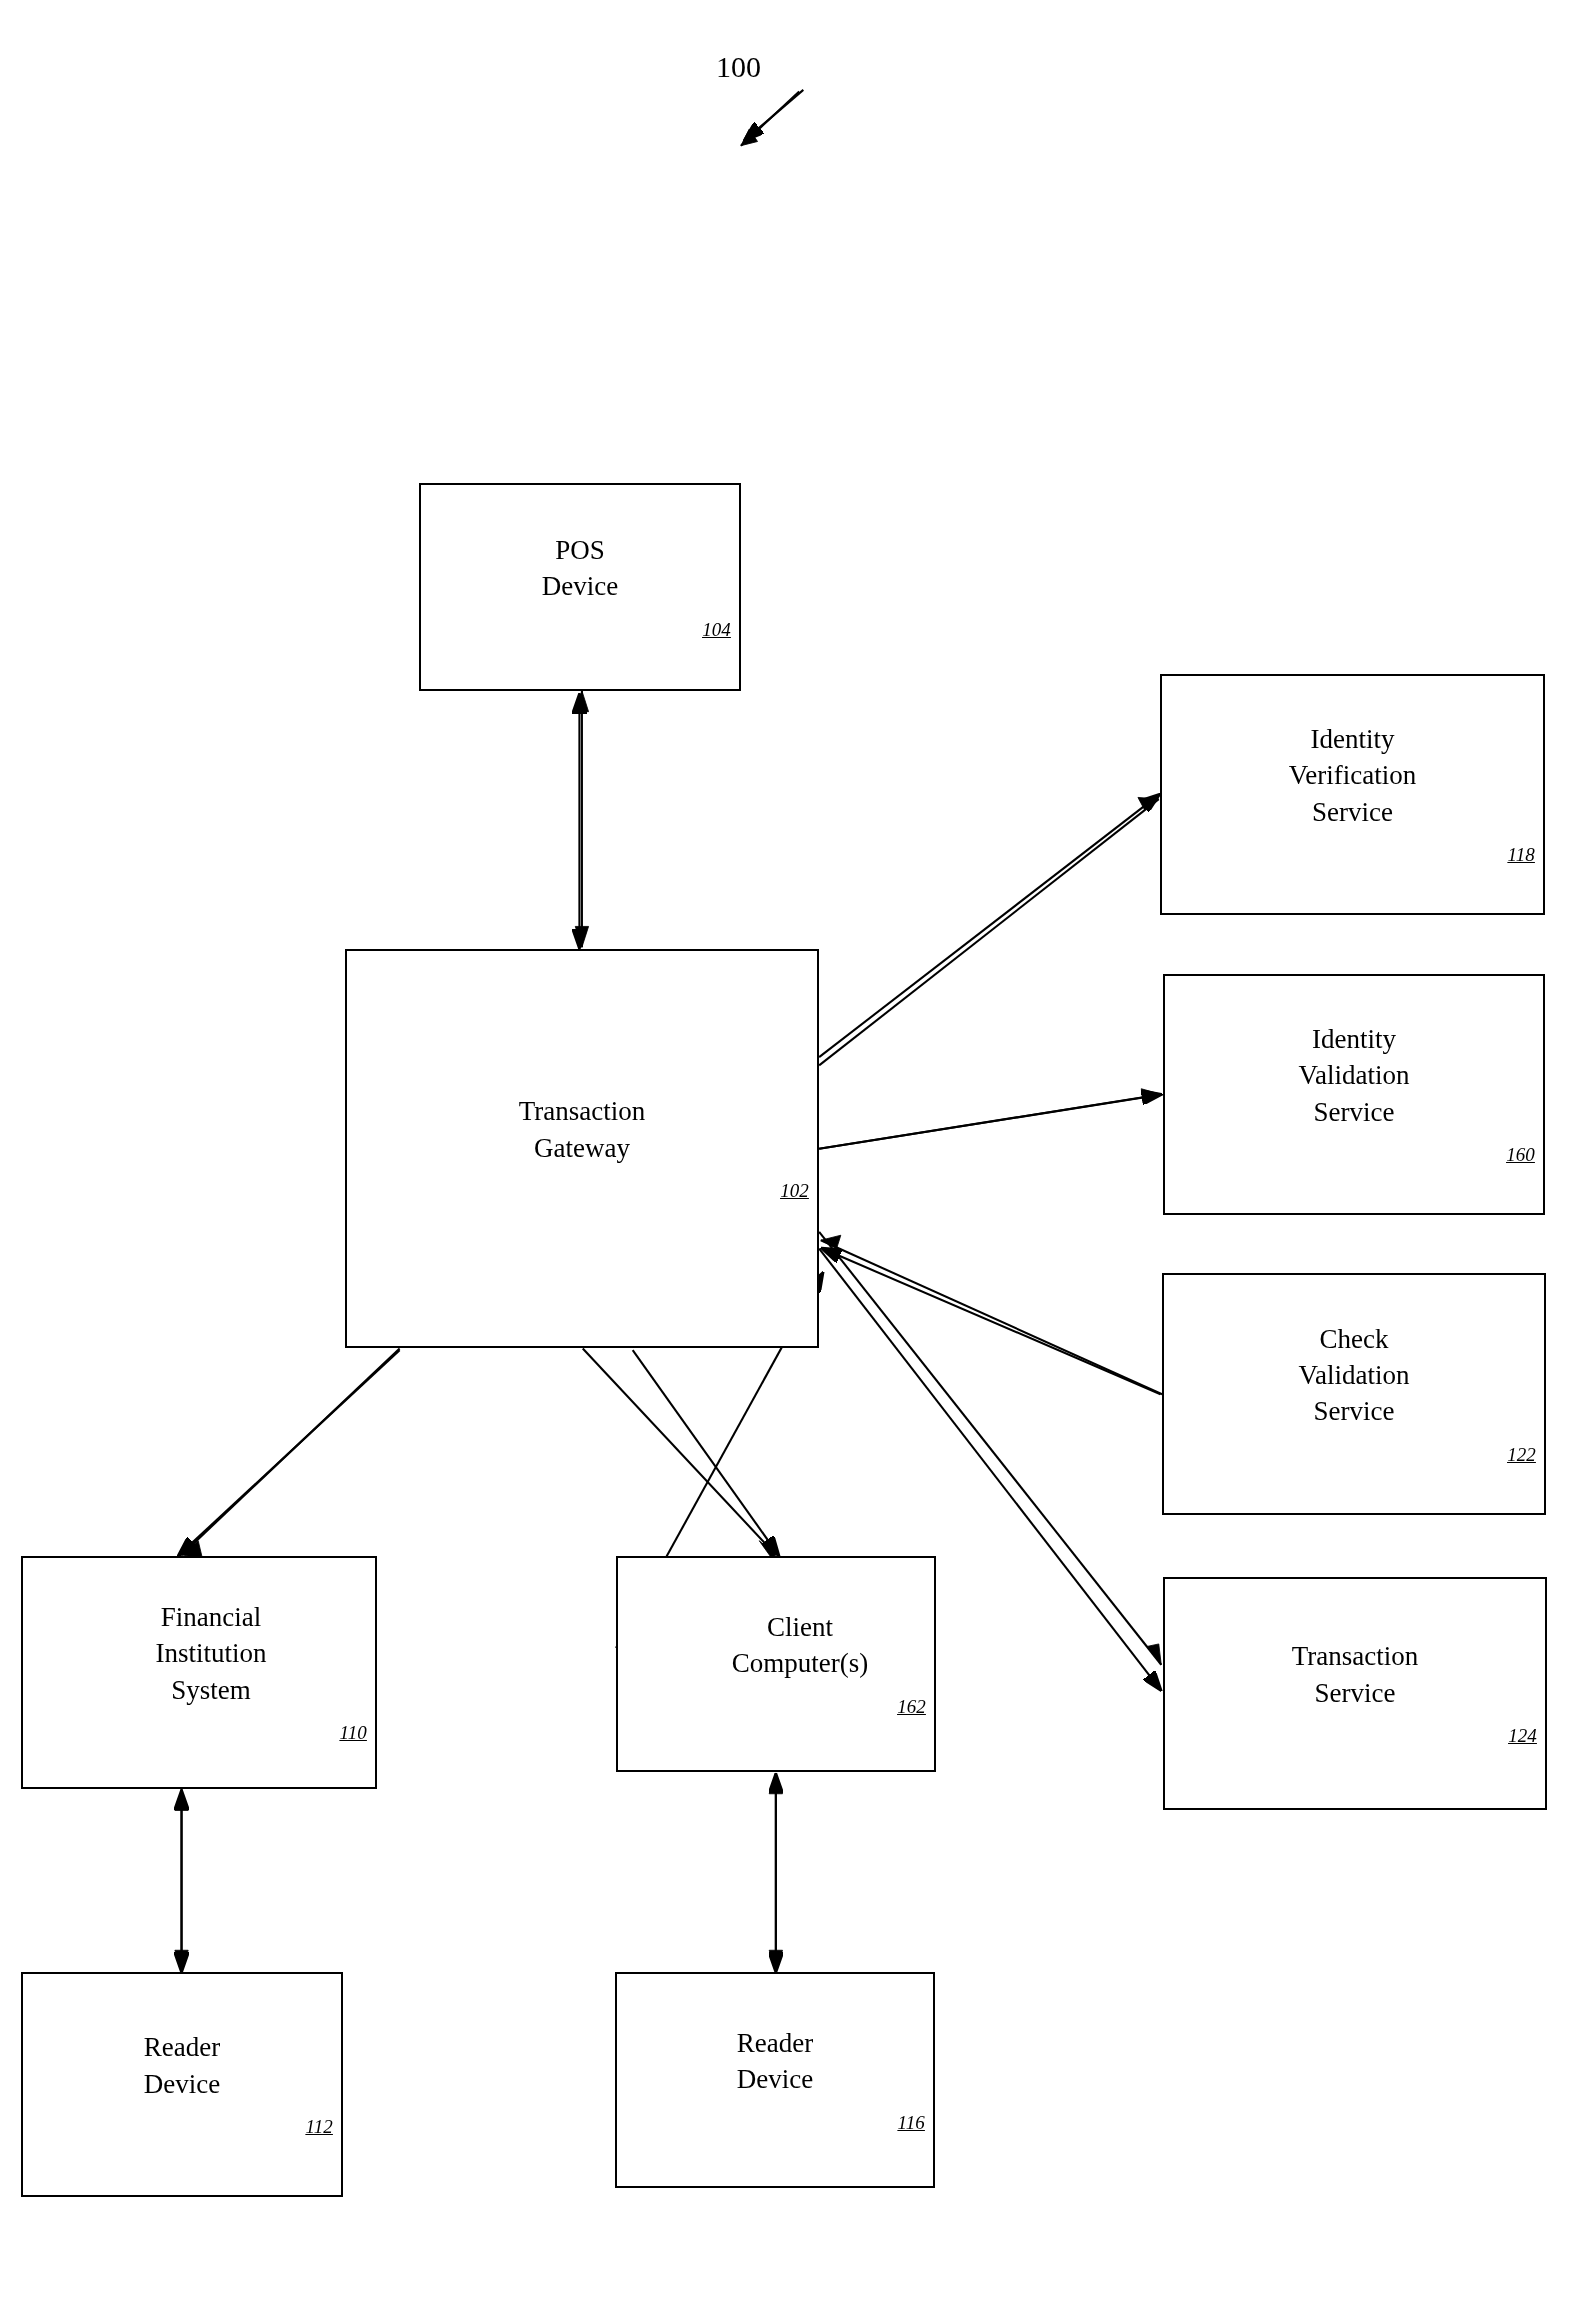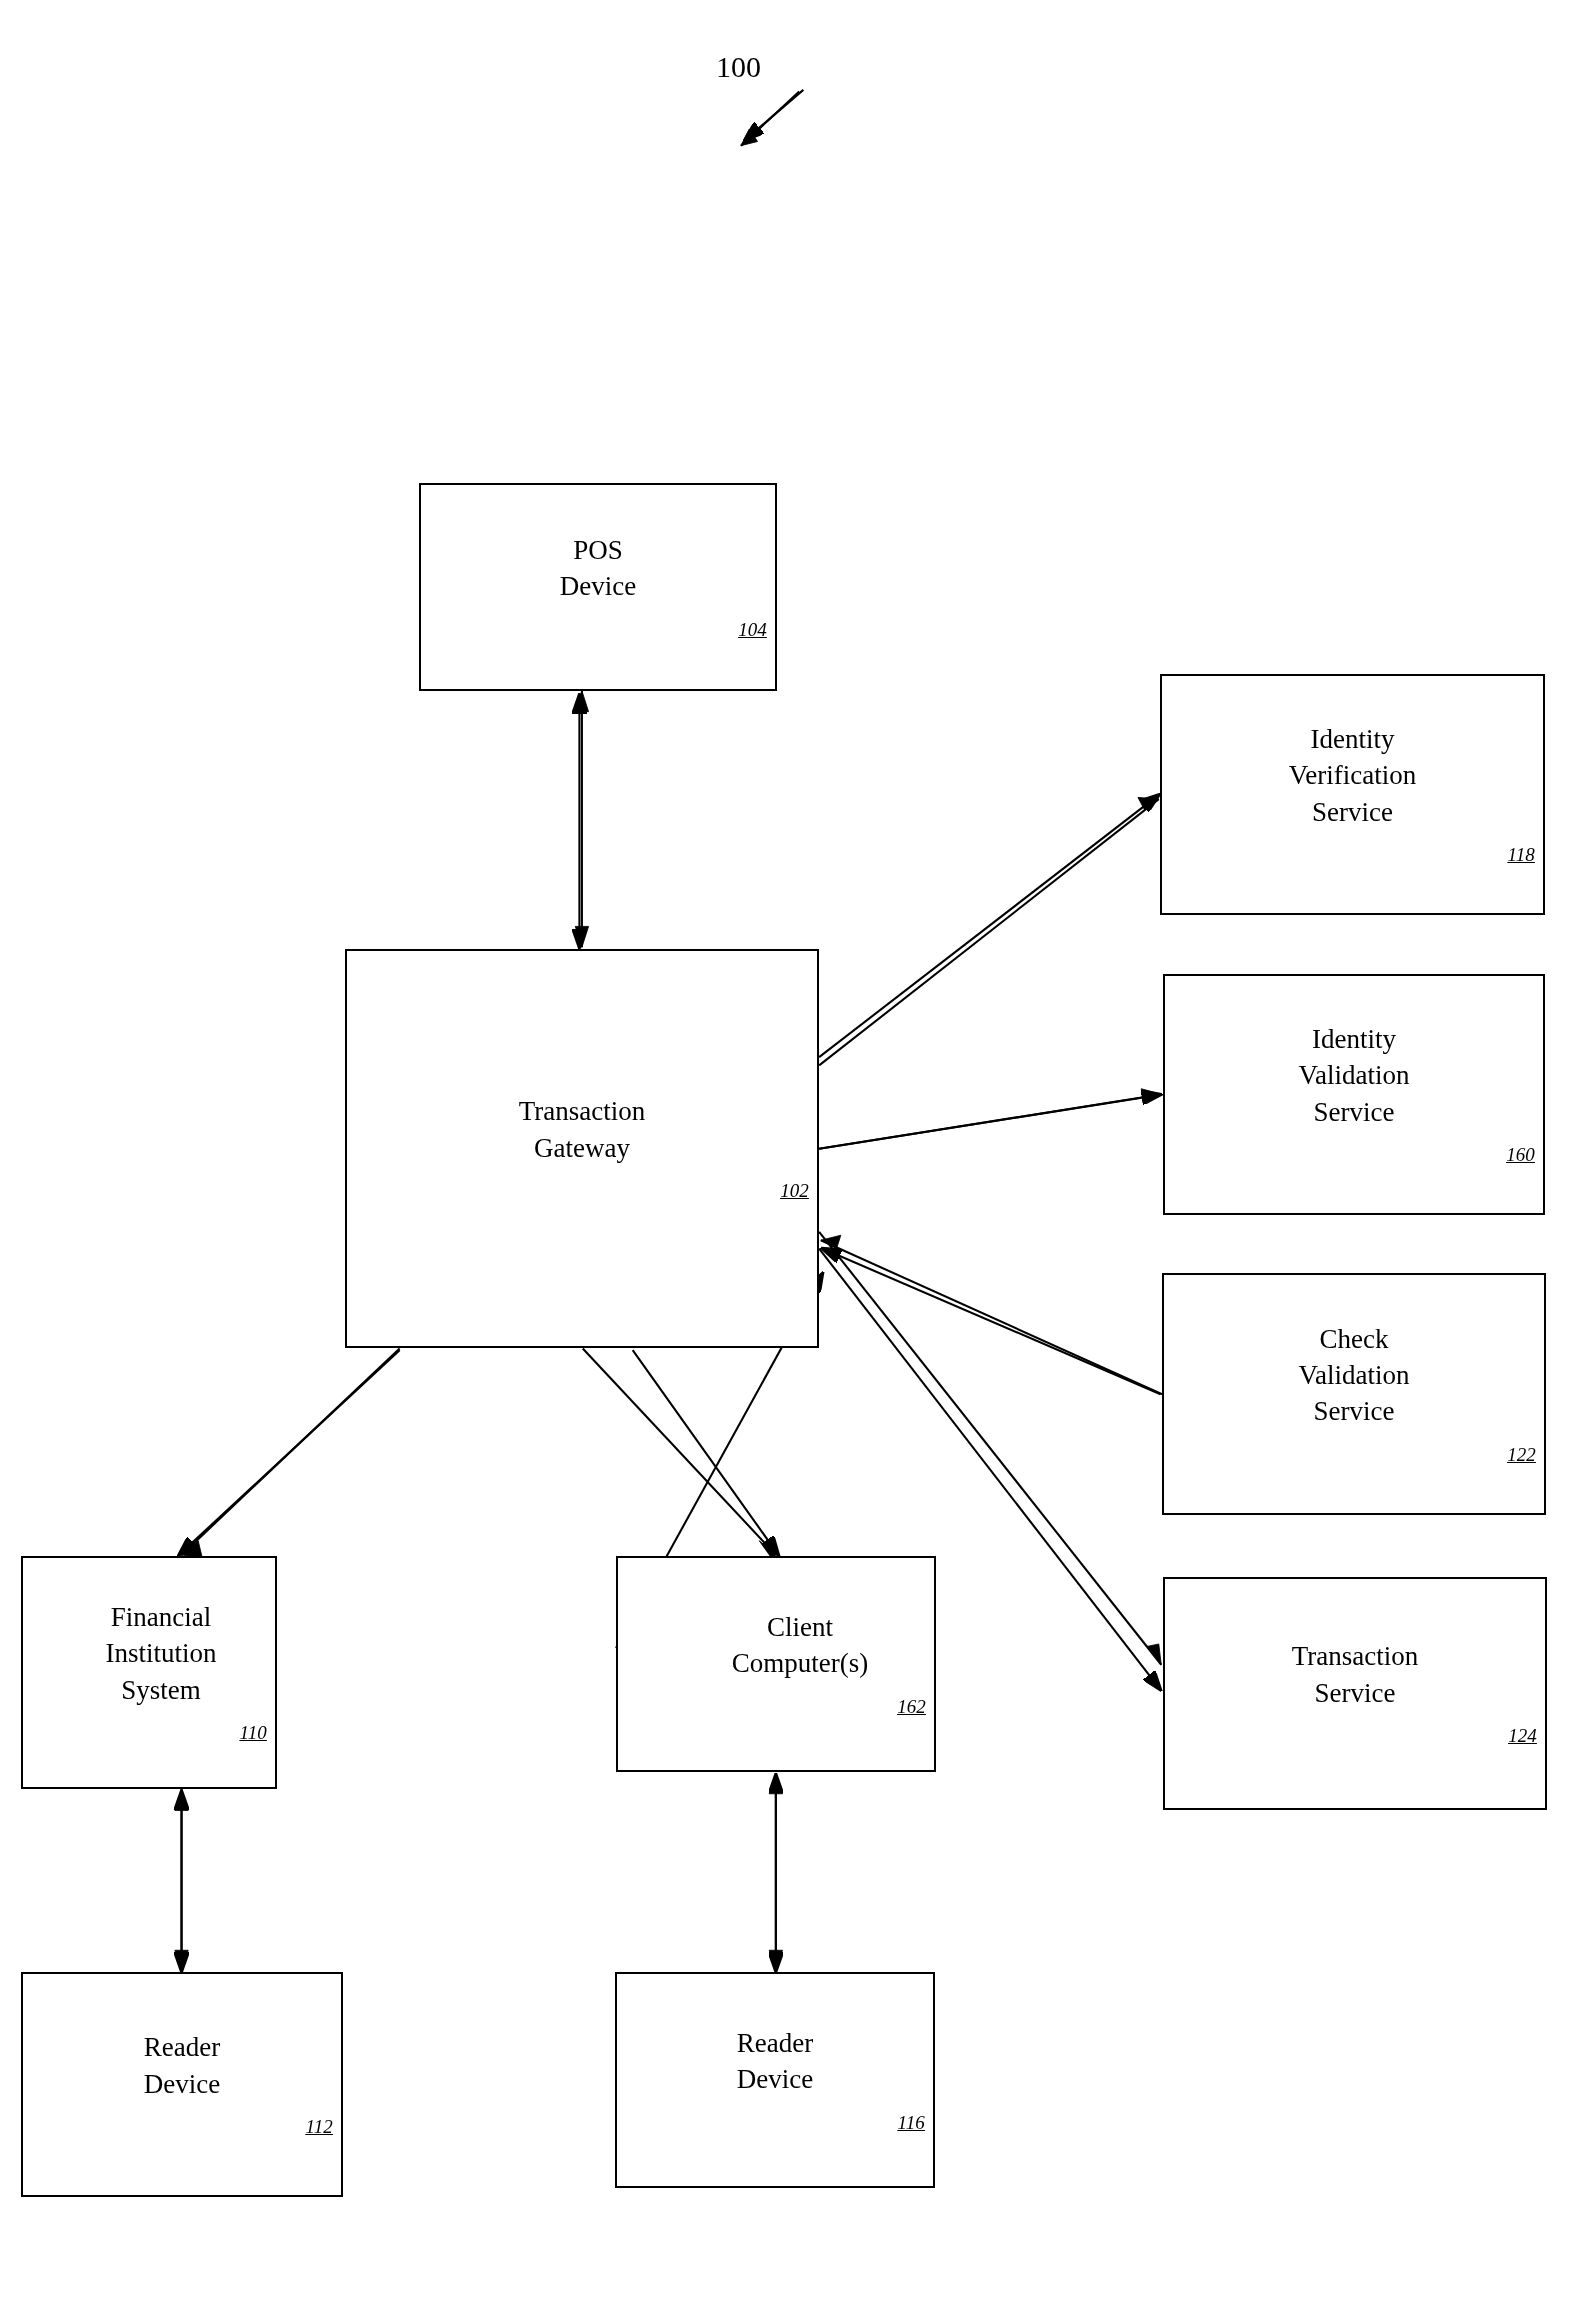--- a/index.html
+++ b/index.html
@@ -151,31 +151,31 @@
 
     <line x1="984" y1="1380" x2="1394" y2="1315" marker-end="url(#arrowhead)" stroke="#000" stroke-width="2.5" fill="none"></line>
 
     <line x1="1394" y1="1675" x2="988" y2="1500" marker-end="url(#arrowhead)" stroke="#000" stroke-width="2.5" fill="none"></line>
 
     <line x1="984" y1="1500" x2="1394" y2="2030" marker-end="url(#arrowhead)" stroke="#000" stroke-width="2.5" fill="none"></line>
 
     <line x1="965" y1="108" x2="895" y2="168" marker-end="url(#arrowhead)" stroke="#000" stroke-width="2" fill="none"></line>
   </svg>
 
-  <div class="box" style="left:419px; top:483px; width:358px; height:208px;">
+  <div class="box" style="left:419px; top:483px; width:322px; height:208px;">
     <span class="label">POS<br>Device</span>
     <span class="ref"><em><u>104</u></em></span>
   </div>
 
   <div class="box" style="left:345px; top:949px; width:474px; height:399px;">
     <span class="label">Transaction<br>Gateway</span>
     <span class="ref"><em><u>102</u></em></span>
   </div>
 
-  <div class="box" style="left:21px; top:1556px; width:256px; height:233px;padding-left:24px;">
+  <div class="box" style="left:21px; top:1556px; width:356px; height:233px;padding-left:24px;">
     <span class="label">Financial<br>Institution<br>System</span>
     <span class="ref"><em><u>110</u></em></span>
   </div>
 
   <div class="box" style="left:616px; top:1556px; width:320px; height:216px;padding-left:48px;">
     <span class="label">Client<br>Computer(s)</span>
     <span class="ref"><em><u>162</u></em></span>
   </div>
 
   <div class="box" style="left:21px; top:1972px; width:322px; height:225px;">

